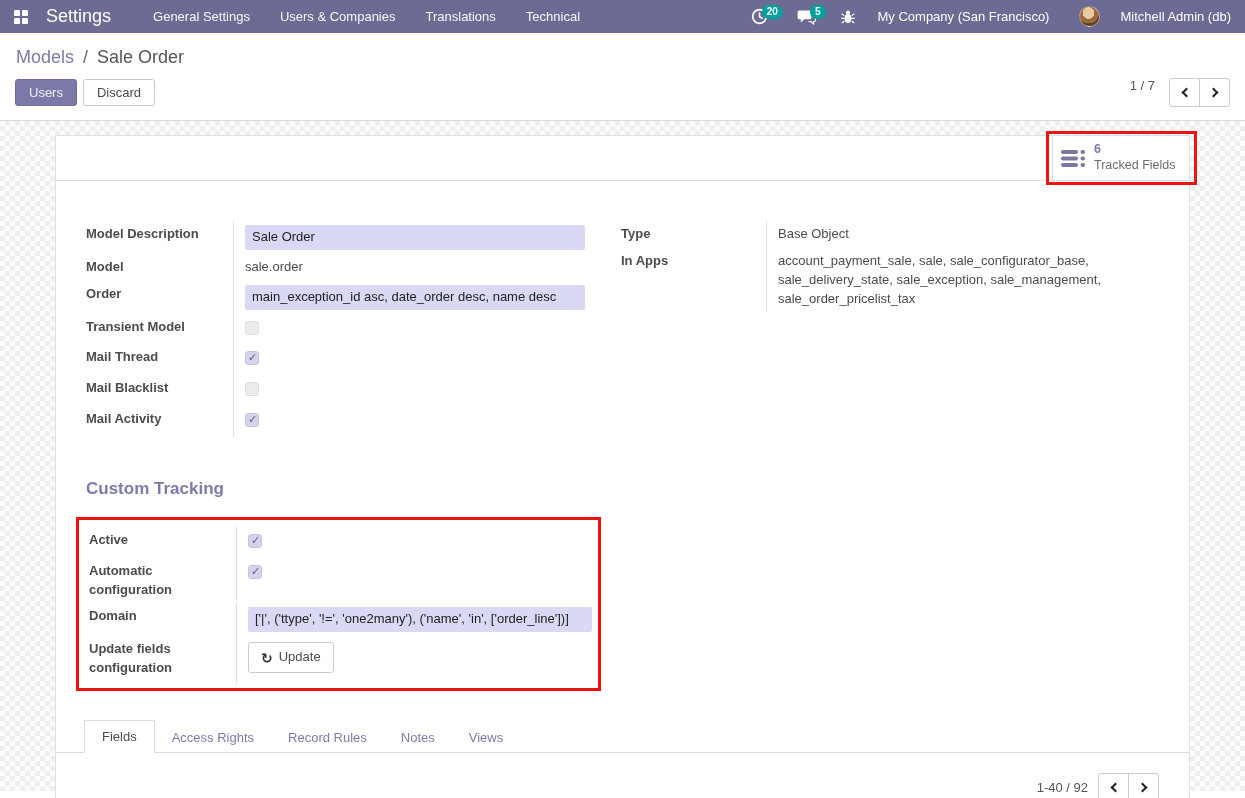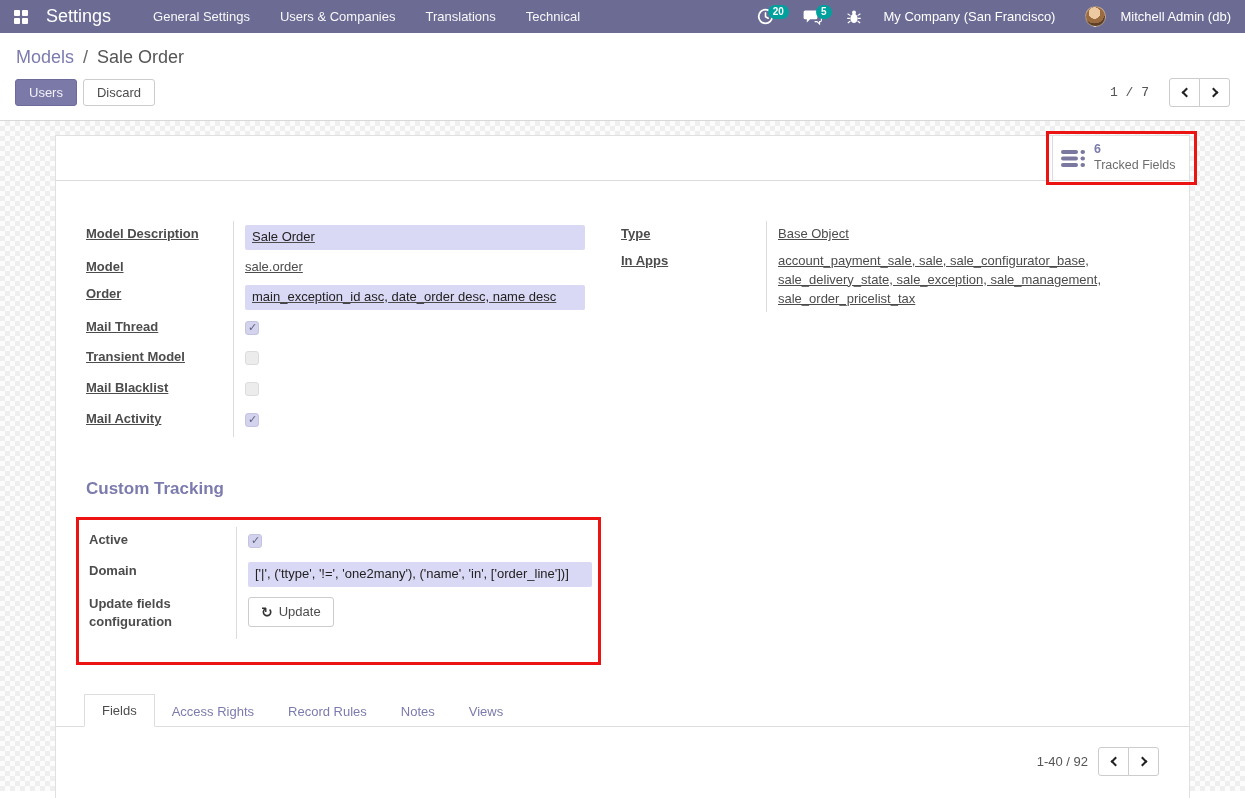--- a/index.html
+++ b/index.html
@@ -16,33 +16,33 @@
   .apps-icon span{background:#fff; border-radius:1px;}
   .app-title{font-size:18px; font-weight:400; margin-right:42px;}
   .nav-menu{display:flex; gap:30px; font-size:13px;}
   .nav-menu span{cursor:pointer; opacity:.95;}
   .nav-right{margin-left:auto; display:flex; align-items:center; gap:14px;}
   .nav-ico{position:relative; display:flex; align-items:center; cursor:pointer;}
   .nav-badge{background:var(--badge); color:#fff; font-size:10px; line-height:14px; border-radius:8px; padding:0 5px; margin-left:-6px; margin-top:-10px; font-weight:bold;}
   .company{margin-left:8px; cursor:pointer;}
   .avatar{width:21px; height:21px; border-radius:50%; margin-left:16px;
     background:radial-gradient(circle at 45% 32%, #ecc9a0 0 34%, #9a6b40 35% 62%, #5d3f26 63% 100%); border:1px solid rgba(255,255,255,.4);}
-  .user-name{cursor:pointer;}
+  .user-name{margin-left:6px; cursor:pointer;}
 
   
   .control-panel{background:#fff; border-bottom:1px solid #d9d9d9; padding:0 15px;}
   .breadcrumb{font-size:18px; padding:14px 0 10px 1px;}
   .breadcrumb .bc-link{color:var(--accent); cursor:pointer;}
   .breadcrumb .bc-sep{color:#666; padding:0 4px;}
   .breadcrumb .bc-current{color:#555;}
   .cp-row{display:flex; align-items:center; padding-bottom:13px;}
   .btn{display:inline-block; font-size:13px; padding:5px 13px; border-radius:3px; cursor:pointer; border:1px solid transparent;}
   .btn-save{background:var(--save-bg); border-color:#6d6b99; color:#f2f1f7; margin-right:6px;}
   .btn-discard{background:#fff; border-color:#ccc; color:var(--text);}
-  .cp-pager{margin-left:auto; display:flex; align-items:center; gap:20px;font-family:Liberation Mono, monospace;}
+  .cp-pager{margin-left:auto; display:flex; gap:14px;}
   .pager-text{color:#555;}
   .pager-group{display:flex;}
   .pager-btn{width:31px; height:29px; background:#fff; border:1px solid #ccc; display:flex; align-items:center; justify-content:center; cursor:pointer;}
   .pager-btn:first-child{border-radius:3px 0 0 3px;}
   .pager-btn:last-child{border-radius:0 3px 3px 0; margin-left:-1px;}
   .chev{display:inline-block; width:7px; height:7px; border-left:2.4px solid #222; border-bottom:2.4px solid #222;}
   .chev.left{transform:rotate(45deg); margin-left:3px;}
   .chev.right{transform:rotate(-135deg); margin-right:3px;}
 
   
@@ -57,36 +57,36 @@
   .button-box{height:45px; border-bottom:1px solid #dcdcdc; position:relative;}
   .stat-button{position:absolute; right:0; top:0; height:44px; width:137px; border-left:1px solid #dcdcdc;
     display:flex; align-items:center; gap:8px; padding:0 8px; background:#fff; cursor:pointer;}
   .stat-values{display:flex; flex-direction:column; line-height:1.25; font-size:12.5px;}
   .stat-count{color:var(--accent); font-weight:bold;}
   .stat-label{color:#6d6d6d;}
   .annotation-1{position:absolute; top:-5px; right:-8px; width:151px; height:54px; border:3px solid var(--annotation); pointer-events:none; z-index:5;}
 
   
   .form{padding:40px 30px 0 30px;}
-  .form-grid{display:flex;text-decoration:underline;}
+  .form-grid{display:flex;}
   .col-left{width:520px; flex:none;}
   .col-right{flex:1; margin-left:15px;}
   .field-row{display:flex; align-items:flex-start;}
   .o-label{width:147px; flex:none; font-weight:bold; color:var(--text); padding:4px 8px 4px 0; line-height:1.45;}
   .o-cell{flex:1; border-left:1px solid #dcdcdc; padding:4px 0 4px 11px; line-height:1.45; min-height:26px;}
   .o-input{background:var(--input-bg); border-radius:2px; padding:3px 7px; color:#222; width:340px; min-height:22px; cursor:text;}
   .o-input.domain{width:344px;}
   .o-value{color:var(--text); padding-top:1px;}
   .o-value.apps{max-width:348px;}
   .o-checkbox{width:14px; height:14px; background:#ececec; border:1px solid #dcdcdc; border-radius:3px; display:inline-block; position:relative; margin-top:3px; cursor:pointer;}
   .o-checkbox.checked{background:#d3d3ee; border-color:#c3c3e2;}
   .o-checkbox.checked::after{content:"\2713"; position:absolute; top:-2px; left:2px; font-size:11px; font-weight:bold; color:#5e5d80;}
 
   .section-title{color:var(--accent); font-size:17px; font-weight:bold; margin:42px 0 18px 0;}
-  .tracking-group{border:3px solid var(--annotation); margin-left:-10px; width:525px; padding:7px 0 23px 10px;}
+  .tracking-group{border:3px solid var(--annotation); margin-left:-10px; width:525px; padding:7px 0 4px 10px;}
   .btn-update{display:inline-flex; align-items:center; gap:6px; background:#fff; border:1px solid #ccc; border-radius:3px; padding:5px 12px; color:var(--text); cursor:pointer; margin-top:2px;}
   .refresh-glyph{font-weight:bold; font-size:14px; color:#333; line-height:1;}
 
   
   .tabs{margin:28px -30px 0 -30px; padding-left:28px; border-bottom:1px solid #ddd; display:flex; align-items:flex-end;}
   .tab{padding:8px 17px; color:var(--accent); cursor:pointer; font-size:13px; position:relative; top:1px;}
   .tab.active{background:#fff; color:var(--text); border:1px solid #ddd; border-bottom:1px solid #fff; border-radius:1px 1px 0 0;}
 
   
   .list-pager{display:flex; justify-content:flex-end; align-items:center; gap:10px; margin:20px -10px 8px 0; padding-right:10px;}
@@ -196,26 +196,26 @@
             <span class="o-label">Model</span>
             <div class="o-cell"><span class="o-value">sale.order</span></div>
           </div>
           <div class="field-row">
             <span class="o-label">Order</span>
             <div class="o-cell">
                 <div class="o-input">main_exception_id asc, date_order desc, name desc</div>
               </div>
           </div>
           <div class="field-row">
+            <span class="o-label">Transient Model</span>
+            <div class="o-cell"><span class="o-checkbox"></span></div>
+          </div>
+          <div class="field-row">
             <span class="o-label">Mail Thread</span>
             <div class="o-cell"><span class="o-checkbox checked"></span></div>
-          </div>
-          <div class="field-row">
-            <span class="o-label">Transient Model</span>
-            <div class="o-cell"><span class="o-checkbox"></span></div>
           </div>
           <div class="field-row">
             <span class="o-label">Mail Blacklist</span>
             <div class="o-cell"><span class="o-checkbox"></span></div>
           </div>
           <div class="field-row">
             <span class="o-label">Mail Activity</span>
             <div class="o-cell"><span class="o-checkbox checked"></span></div>
           </div>
         </div>
@@ -230,20 +230,24 @@
             <div class="o-cell"><span class="o-value apps">account_payment_sale, sale, sale_configurator_base, sale_delivery_state, sale_exception, sale_management, sale_order_pricelist_tax</span></div>
           </div>
         </div>
       </div>
 
       <h2 class="section-title">Custom Tracking</h2>
       <div class="tracking-group">
         <div class="field-row">
           <span class="o-label">Active</span>
           <div class="o-cell"><span class="o-checkbox checked"></span></div>
+        </div>
+        <div class="field-row" style="min-height:42px">
+          <span class="o-label">Automatic configuration</span>
+          <div class="o-cell" style="min-height:42px"><span class="o-checkbox checked"></span></div>
         </div>
         <div class="field-row">
           <span class="o-label">Domain</span>
           <div class="o-cell">
               <div class="o-input domain">['|', ('ttype', '!=', 'one2many'), ('name', 'in', ['order_line'])]</div>
             </div>
         </div>
         <div class="field-row" style="min-height:48px">
           <span class="o-label">Update fields configuration</span>
           <div class="o-cell" style="min-height:48px">

